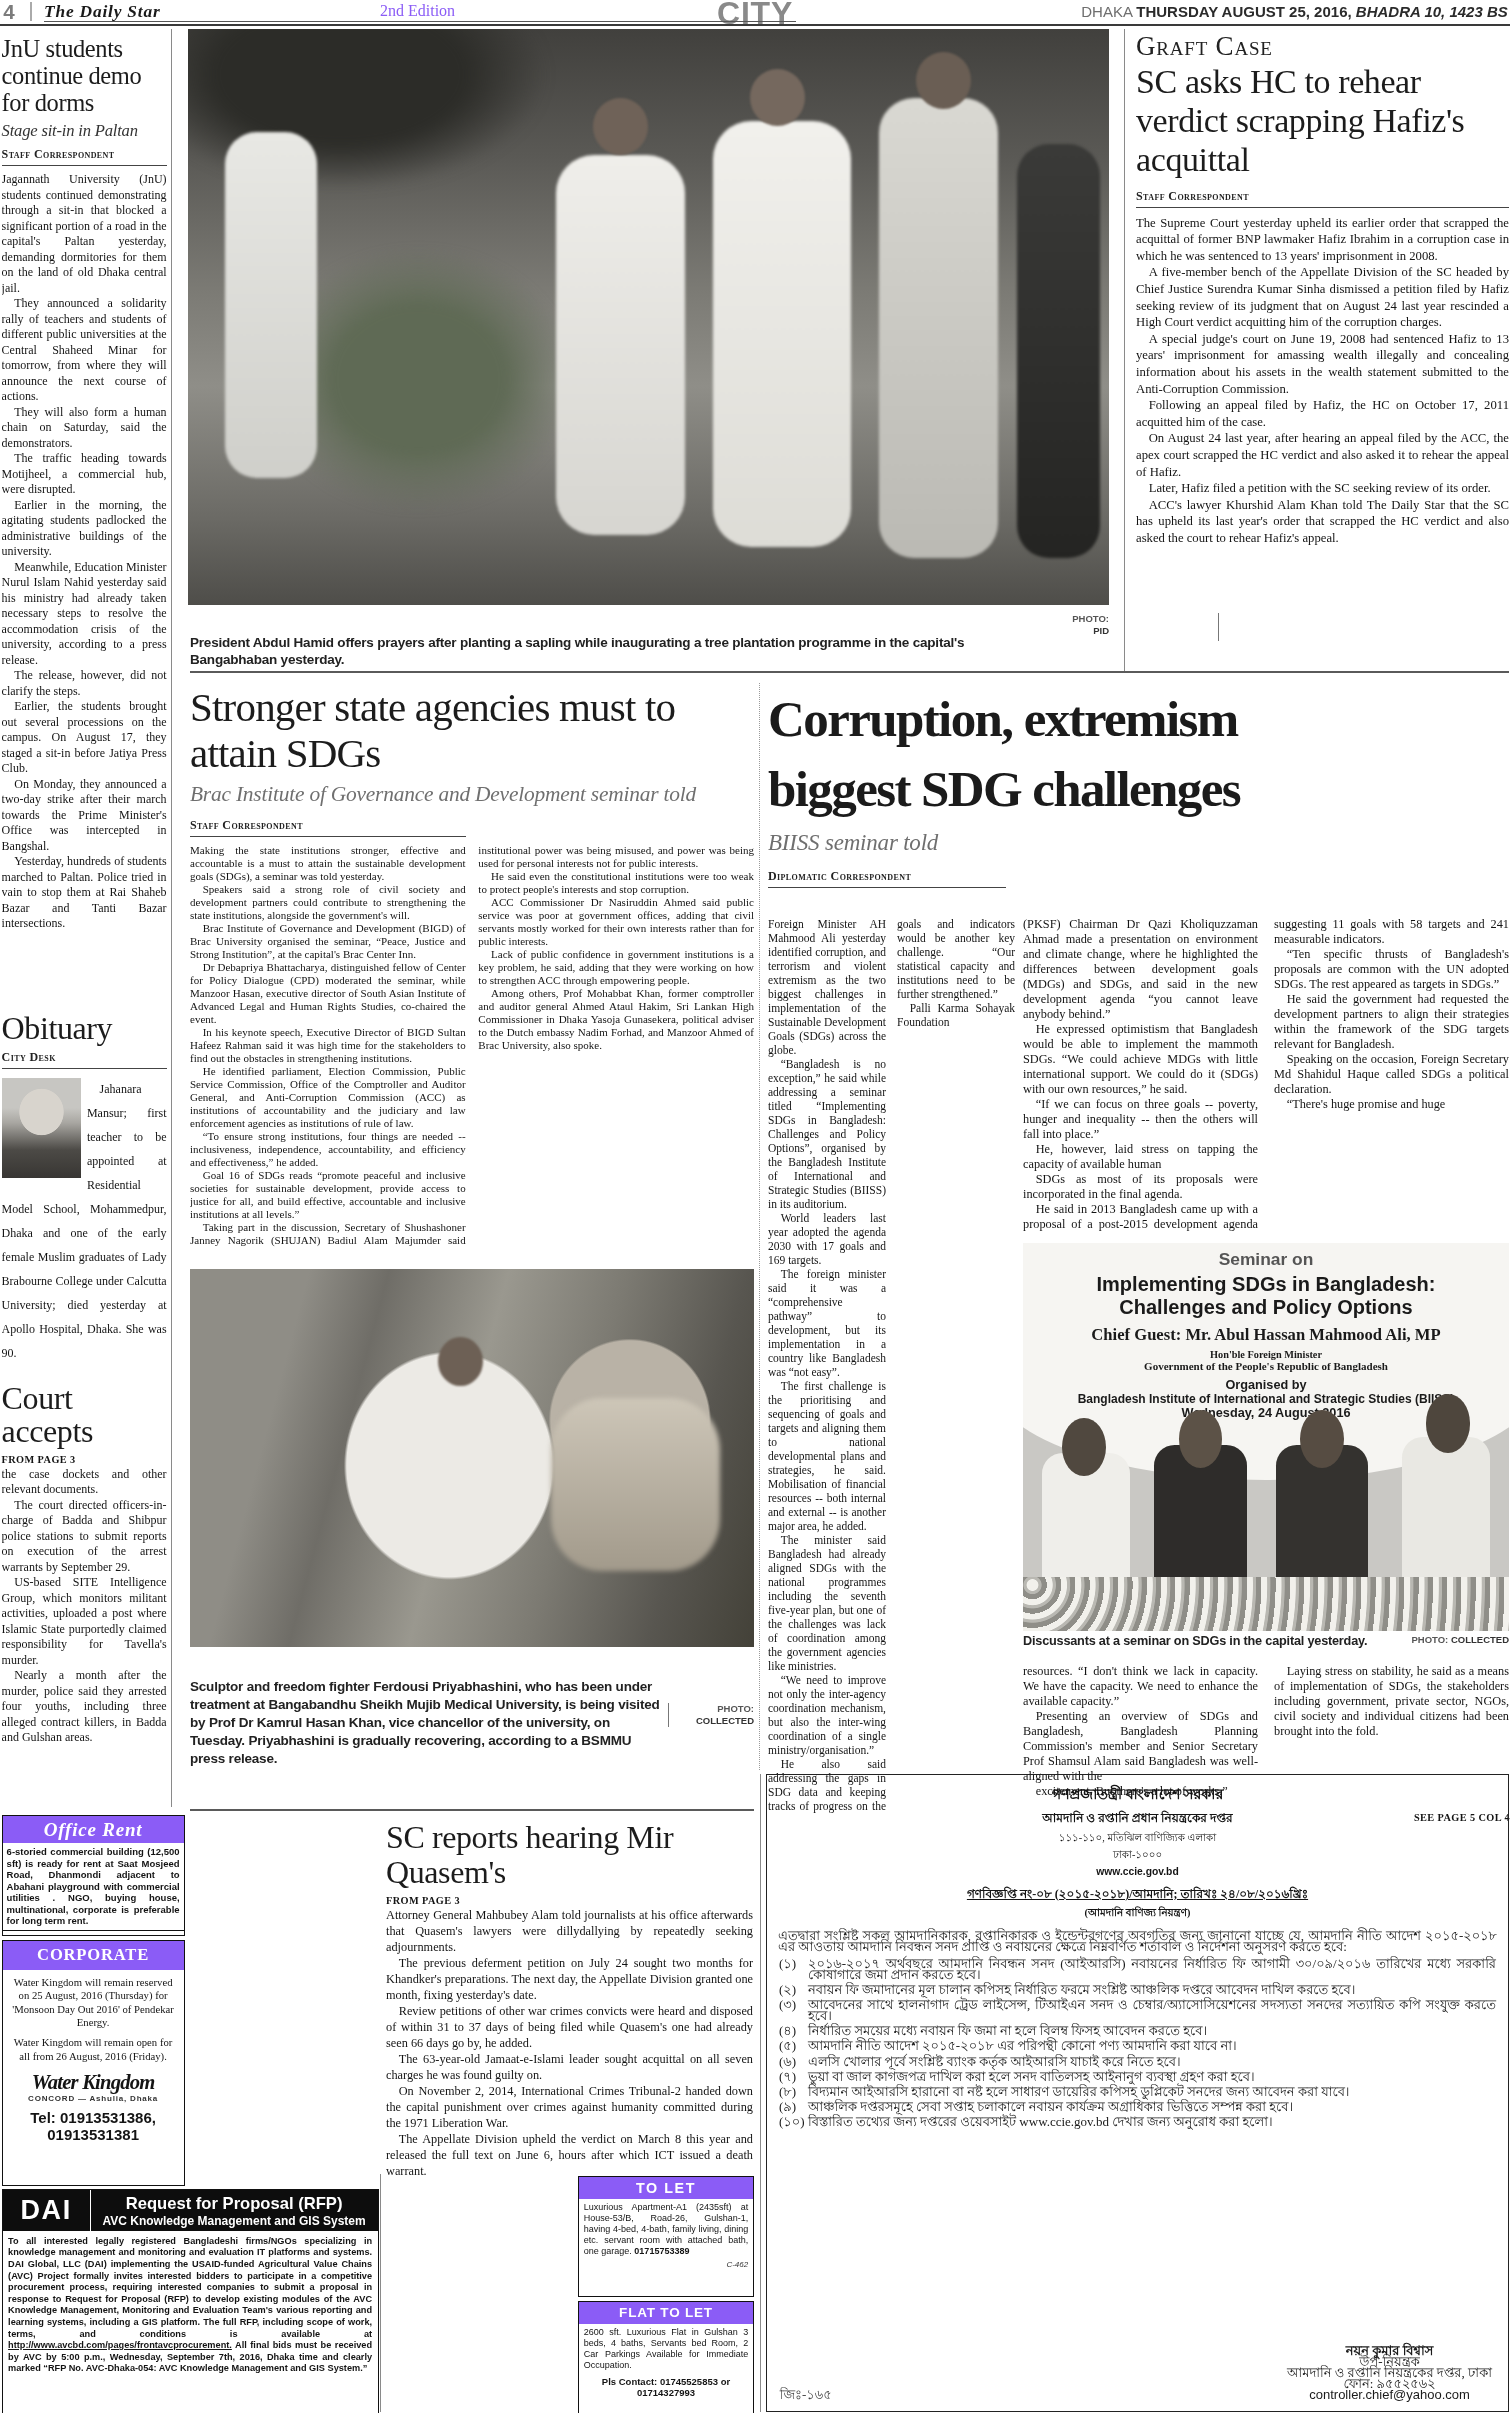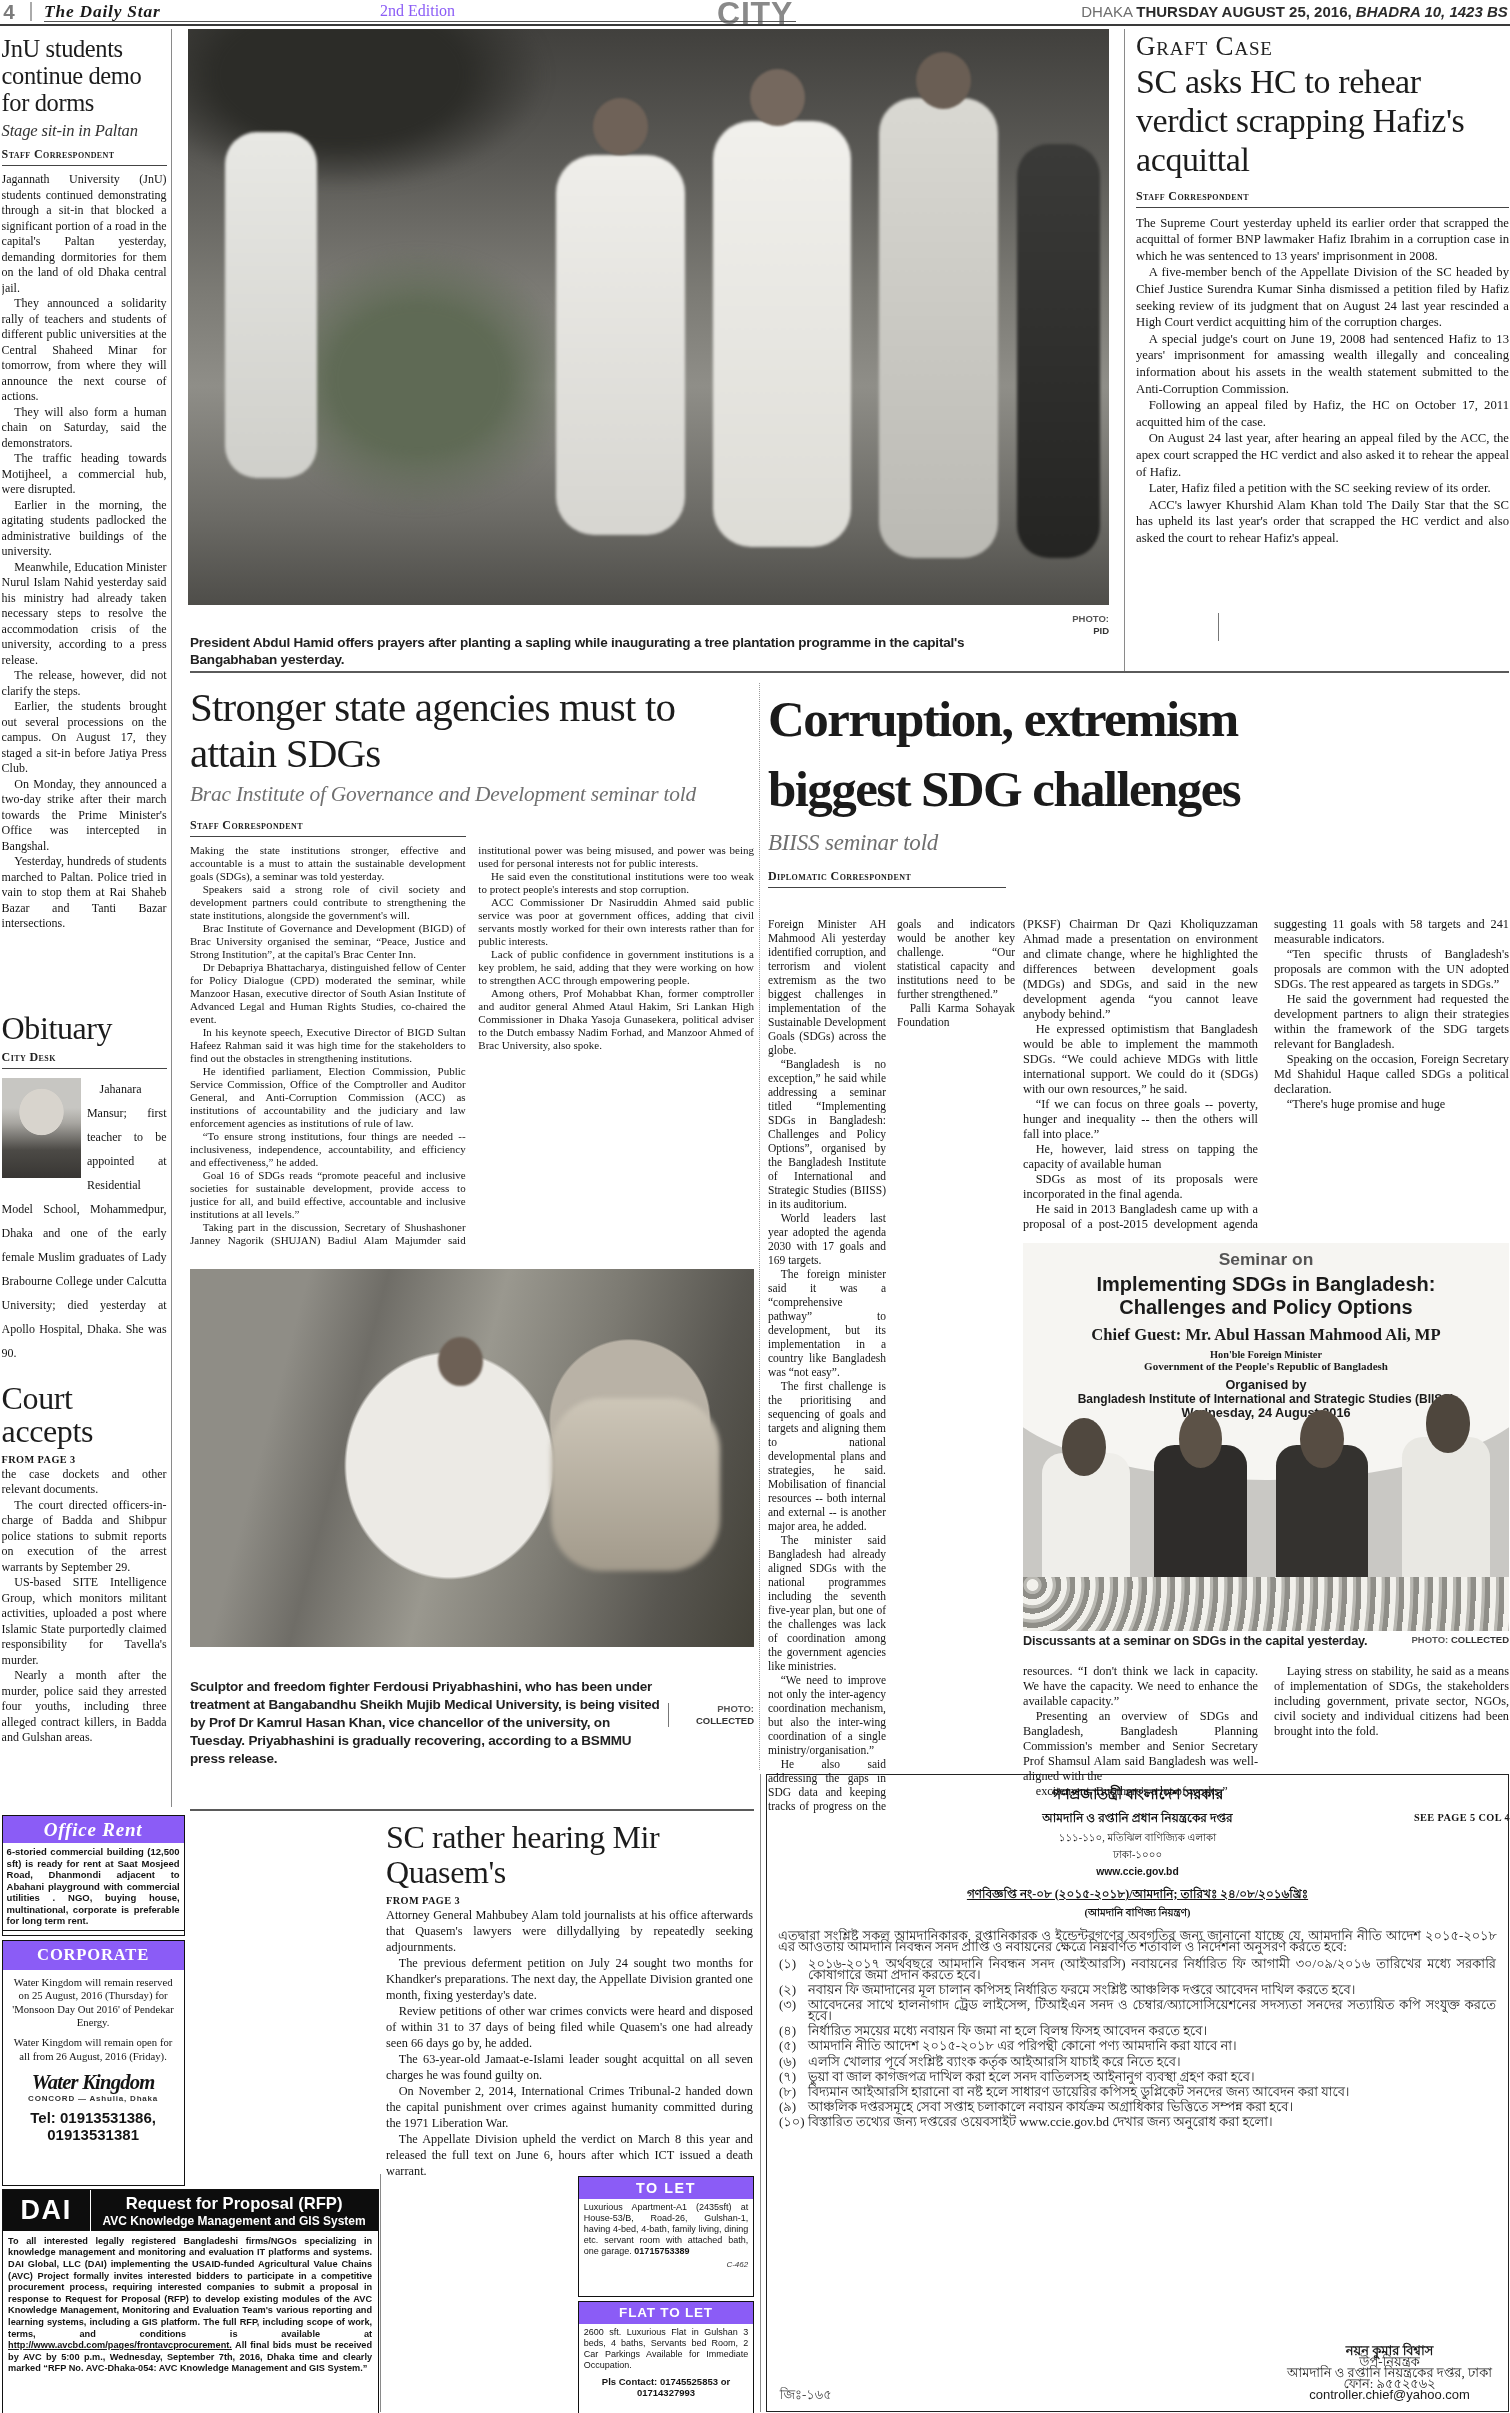--- a/index.html
+++ b/index.html
@@ -242,21 +242,21 @@
   <div class="abs" style="left:190px;top:1655px;width:564px;height:111px;">
     <div class="caption" style="width:475px;font-size:13.5px;line-height:18px;float:left;">Sculptor and freedom fighter Ferdousi Priyabhashini, who has been under treatment at Bangabandhu Sheikh Mujib Medical University, is being visited by Prof Dr Kamrul Hasan Khan, vice chancellor of the university, on Tuesday. Priyabhashini is gradually recovering, according to a BSMMU press release.</div>
     <div class="credit" style="float:right;width:79px;border-left:0.8px solid #777;padding-left:6.3px;margin-top:48px;">
       <span style="display:block;color:#555;">PHOTO:</span>
       <span style="display:block;">COLLECTED</span>
     </div>
   </div>
   <div class="abs" style="left:190px;top:1809px;width:564px;height:1.6px;background:#5a5a5a;"></div>
 
   <div class="abs" style="left:386px;top:1820px;width:367px;height:355px;">
-    <div class="headline serif" style="font-size:32px;line-height:35px;">SC rather hearing Mir Quasem's</div>
+    <div class="headline serif" style="font-size:32px;line-height:35px;">SC reports hearing Mir Quasem's</div>
     <div style="font-size:10.3px;font-weight:bold;letter-spacing:0.4px;margin-top:4.8px;">FROM PAGE 3</div>
     <div class="bodytext" style="font-size:12.3px;line-height:16px;margin-top:1.6px;height:295px;">
       <p>Attorney General Mahbubey Alam told journalists at his office afterwards that Quasem's lawyers were dillydallying by repeatedly seeking adjournments.</p>
       <p>The previous deferment petition on July 24 sought two months for Khandker's preparations. The next day, the Appellate Division granted one month, fixing yesterday's date.</p>
       <p>Review petitions of other war crimes convicts were heard and disposed of within 31 to 37 days of being filed while Quasem's one had already seen 66 days go by, he added.</p>
       <p>The 63-year-old Jamaat-e-Islami leader sought acquittal on all seven charges he was found guilty on.</p>
       <p>On November 2, 2014, International Crimes Tribunal-2 handed down the capital punishment over crimes against humanity committed during the 1971 Liberation War.</p>
       <p>The Appellate Division upheld the verdict on March 8 this year and released the full text on June 6, hours after which ICT issued a death warrant.</p>
     </div>
   </div>

